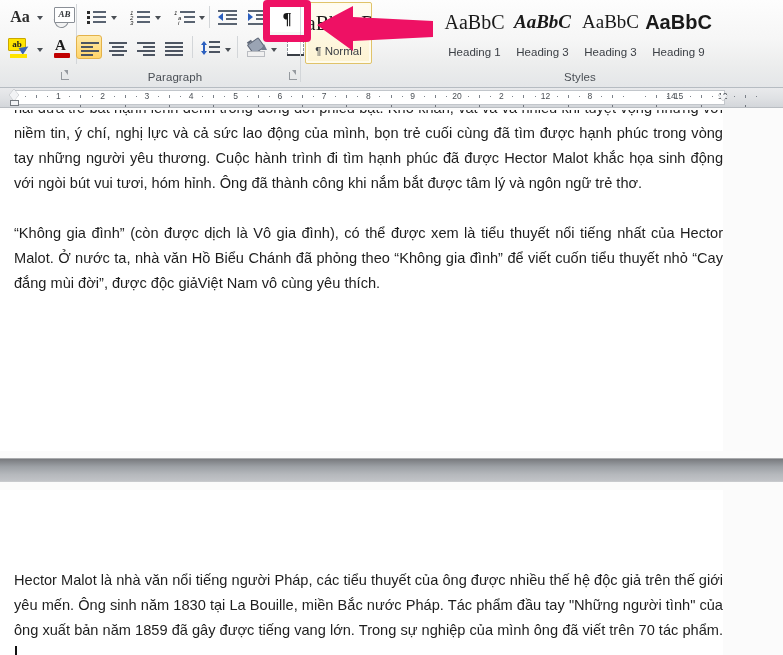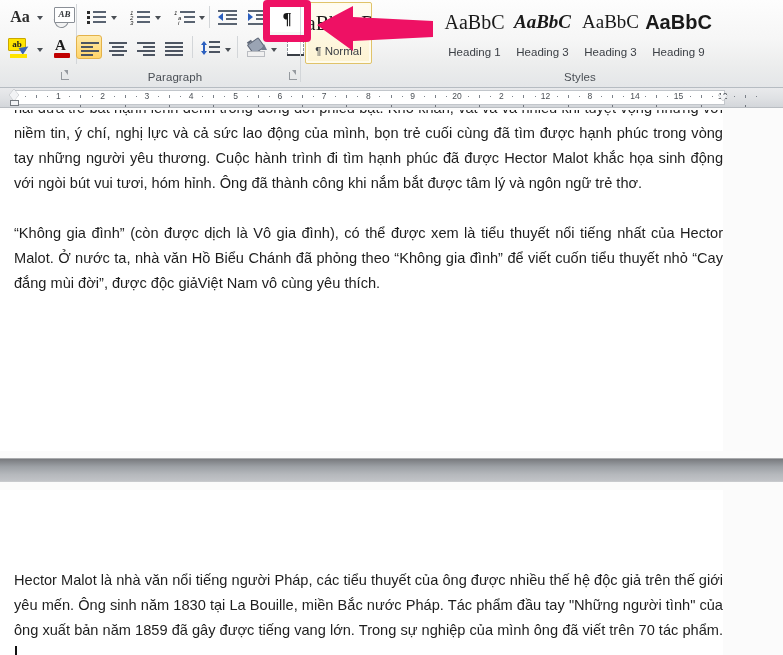--- a/index.html
+++ b/index.html
@@ -520,21 +520,21 @@
         <span class="rnum" style="left: 545.6px;">12</span>
         <i class="rtick" style="left: 567.75px;"></i>
         <i class="rdot" style="left: 556.675px;"></i>
         <i class="rdot" style="left: 578.825px;"></i>
         <i class="tabstop" style="left: 567.75px;"></i>
         <span class="rnum" style="left: 589.9px;">8</span>
         <i class="rtick" style="left: 612.05px;"></i>
         <i class="rdot" style="left: 600.975px;"></i>
         <i class="rdot" style="left: 623.125px;"></i>
         <i class="tabstop" style="left: 612.05px;"></i>
-        <span class="rnum" style="left: 635px;">14</span>
+        <span class="rnum" style="left: 671px;">14</span>
         <i class="rtick" style="left: 656.35px;"></i>
         <i class="rdot" style="left: 645.275px;"></i>
         <i class="rdot" style="left: 667.425px;"></i>
         <i class="tabstop" style="left: 656.35px;"></i>
         <span class="rnum" style="left: 678.5px;">15</span>
         <i class="rtick" style="left: 700.65px;"></i>
         <i class="rdot" style="left: 689.575px;"></i>
         <i class="rdot" style="left: 711.725px;"></i>
         <i class="tabstop" style="left: 700.65px;"></i>
         <span class="rnum" style="left: 722.8px;">12</span>

